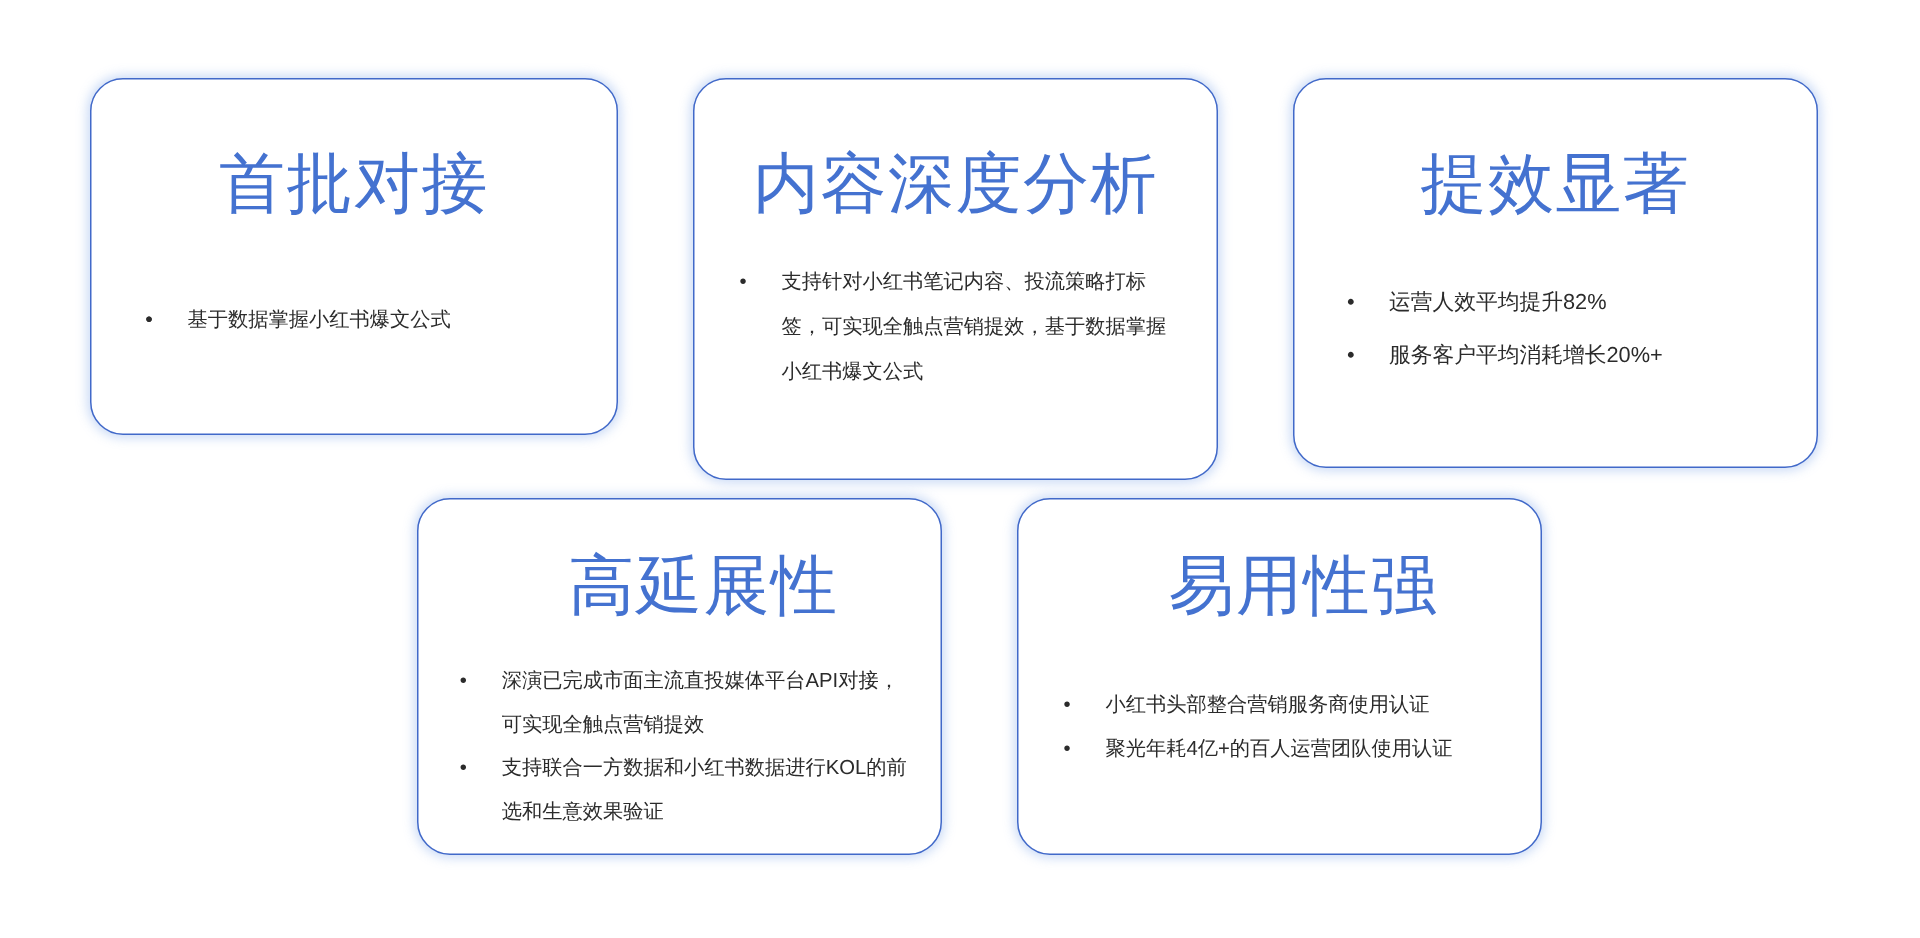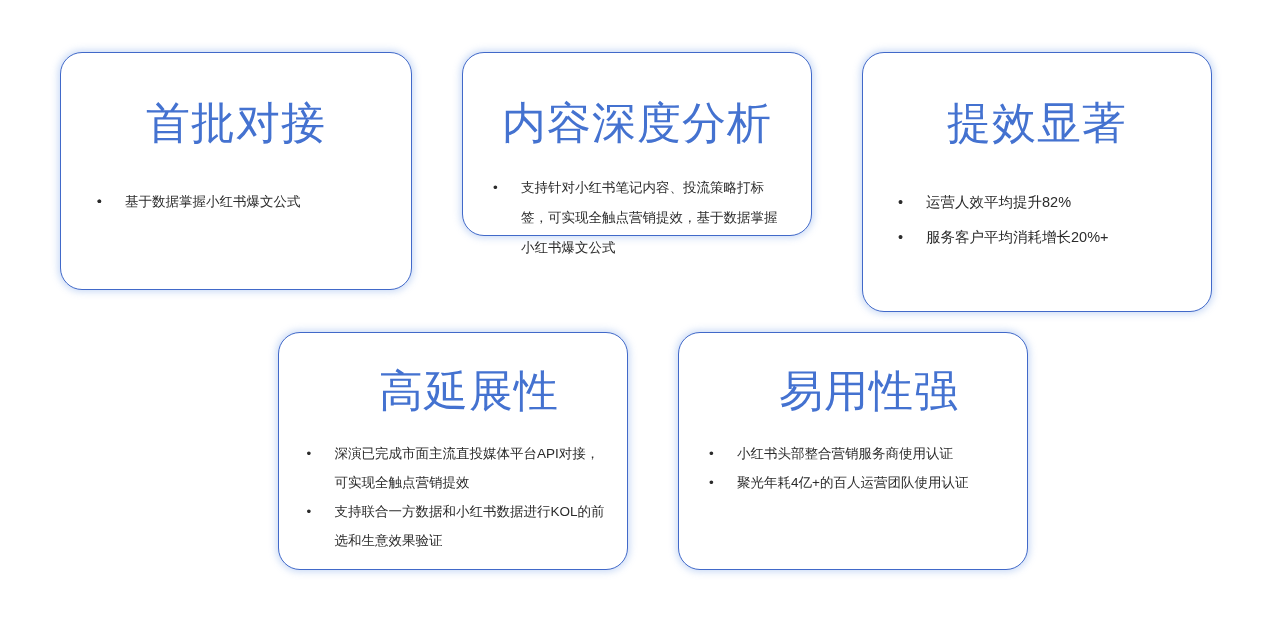--- a/index.html
+++ b/index.html
@@ -28,25 +28,25 @@
     background: #ffffff;
     border: 1.4px solid #4169c9;
     border-radius: 22px;
     box-shadow: 0 0 7px 2px rgba(118, 160, 232, 0.38);
     display: flex;
     flex-direction: column;
     align-items: center;
   }
 
   
-  #card-1 { left: 60px;  top: 52px;  width: 352px; height: 238px; }
-  #card-2 { left: 462px; top: 52px;  width: 350px; height: 184px; align-items: center; }
+  #card-1 { left: 60px;  top: 52px;  width: 352px; height: 238px; gap: 11px; }
+  #card-2 { left: 462px; top: 52px;  width: 350px; height: 268px; align-items: center; }
   #card-3 { left: 862px; top: 52px;  width: 350px; height: 260px; }
   #card-4 { left: 278px; top: 332px; width: 350px; height: 238px; }
-  #card-5 { left: 678px; top: 332px; width: 350px; height: 238px; }
+  #card-5 { left: 678px; top: 332px; width: 350px; height: 238px; gap: 16px; }
 
   
   .card-title {
     color: #4472d0;
     font-size: 44px;
     font-weight: 400;
     line-height: 1;
     letter-spacing: 1px;
     white-space: nowrap;
     text-align: center;

